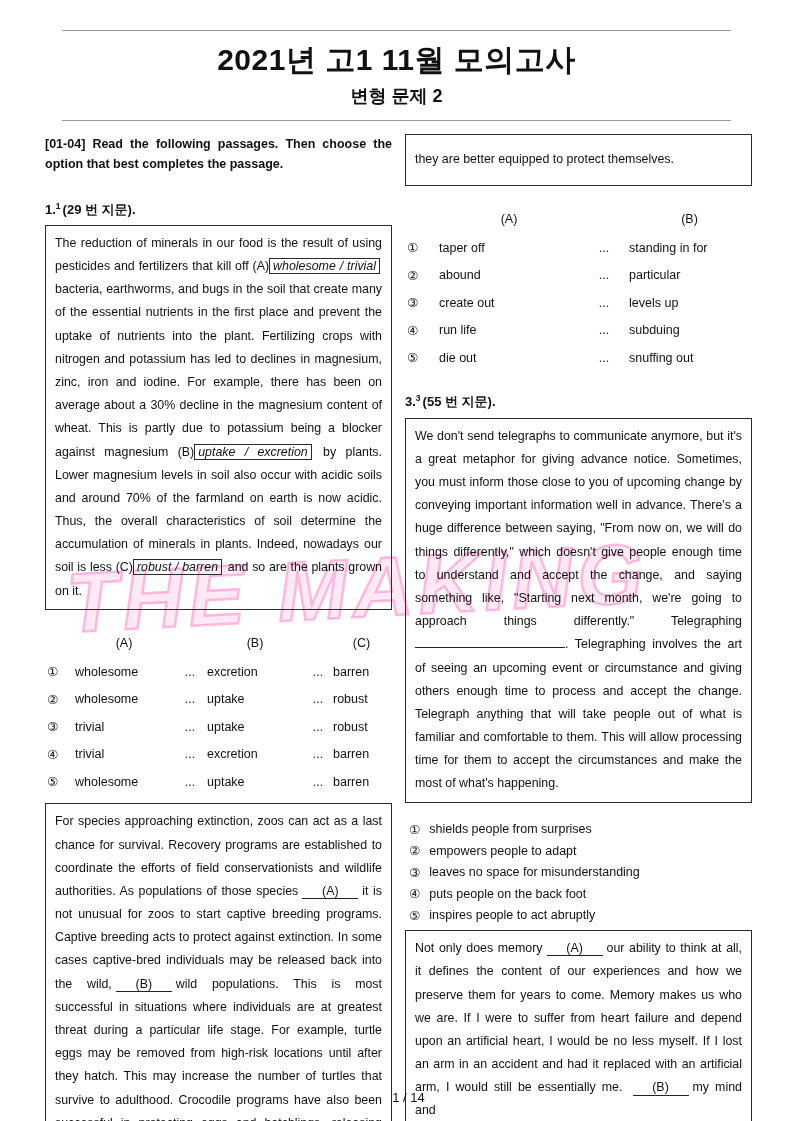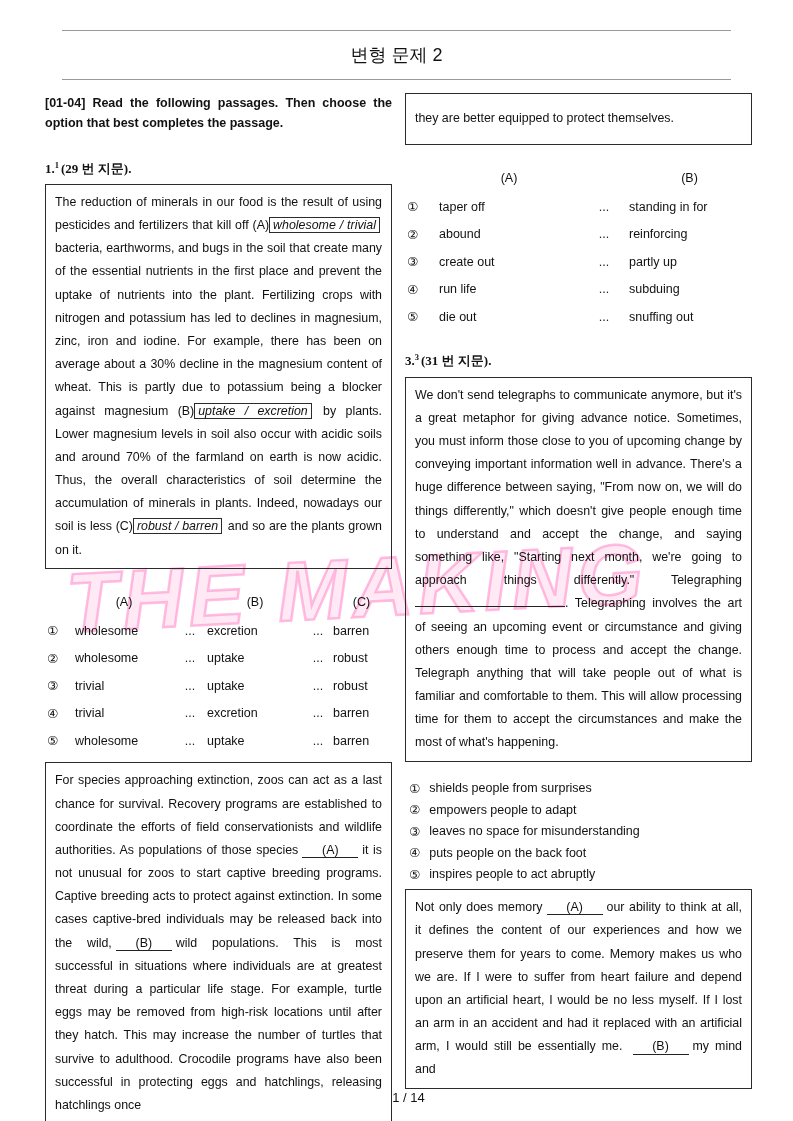--- a/index.html
+++ b/index.html
@@ -6,27 +6,27 @@
   body {
     width:793px; height:1121px; background:#ffffff;
     font-family:"Liberation Sans","DejaVu Sans",sans-serif;
     color:#111; position:relative; overflow:hidden;
   }
   .doc-header {
     margin:30px 62px 0; padding:9px 0 12px; text-align:center;
     border-top:1px solid #999; border-bottom:1px solid #999;
   }
   .doc-title { font-size:30px; font-weight:800; letter-spacing:.5px; }
-  .doc-subtitle { font-size:18px; font-weight:400; margin-top:3px; }
+  .doc-subtitle { font-size:18px; font-weight:700; margin-top:3px; }
 
   .columns { position:relative; z-index:1; display:flex; gap:13px; padding:13px 45px 0; align-items:flex-start; }
   .col { width:347px; flex:0 0 347px; }
 
   .instructions { font-weight:bold; font-size:12.5px; line-height:1.62; text-align:justify; margin-bottom:26px; }
-  .q-header { font-weight:bold; font-size:13px; margin:22px 0 6px;font-family:Liberation Serif, serif; }
+  .q-header { font-weight:bold; font-size:13px; margin:22px 0 6px; }
   .q-sup { font-size:8.5px; vertical-align:super; margin-right:2px; }
 
   .passage-box {
     border:1.5px solid #2b2b2b; padding:6px 9px;
     font-size:12.4px; line-height:1.87; text-align:justify;
   }
   .cont-box {
     border:1.5px solid #2b2b2b; padding:15px 9px;
     font-size:12.4px; line-height:1.6;
   }
@@ -56,20 +56,21 @@
     color:rgba(255,175,220,0.28);
     -webkit-text-stroke:2.5px rgba(255,135,200,0.55);
   }
 </style>
 </head>
 <body>
 
 <div class="watermark">THE MAKING</div>
 
 <header class="doc-header">
+  <h1 class="doc-title">2021년 고1 11월 모의고사</h1>
   <h2 class="doc-subtitle">변형 문제 2</h2>
 </header>
 
 <main class="columns">
 
   <section class="col">
 
     <p class="instructions">[01-04] Read the following passages. Then choose the option that best completes the passage.</p>
 
     <div class="q-header"><span>1.</span><sup class="q-sup">1</sup><span>(29 번 지문).</span></div>
@@ -146,43 +147,43 @@
       <div class="row2">
         <span>①</span>
           <span>taper off</span>
           <span class="dots">...</span>
           <span>standing in for</span>
       </div>
       <div class="row2">
         <span>②</span>
           <span>abound</span>
           <span class="dots">...</span>
-          <span>reinforcing</span>
+          <span>particular</span>
       </div>
       <div class="row2">
         <span>③</span>
           <span>create out</span>
           <span class="dots">...</span>
-          <span>partly up</span>
+          <span>levels up</span>
       </div>
       <div class="row2">
         <span>④</span>
           <span>run life</span>
           <span class="dots">...</span>
           <span>subduing</span>
       </div>
       <div class="row2">
         <span>⑤</span>
           <span>die out</span>
           <span class="dots">...</span>
           <span>snuffing out</span>
       </div>
     </div>
 
-    <div class="q-header" style="margin-top:22px;"><span>3.</span><sup class="q-sup">3</sup><span>(31 번 지문).</span></div>
+    <div class="q-header" style="margin-top:22px;"><span>3.</span><sup class="q-sup">3</sup><span>(55 번 지문).</span></div>
 
     <div class="passage-box"><span>We don't send telegraphs to communicate anymore, but it's a great metaphor for giving advance notice. Sometimes, you must inform those close to you of upcoming change by conveying important information well in advance. There's a huge difference between saying, "From now on, we will do things differently," which doesn't give people enough time to understand and accept the change, and saying something like, "Starting next month, we're going to approach things differently." Telegraphing</span> <span class="long-blank"></span><span>. Telegraphing involves the art of seeing an upcoming event or circumstance and giving others enough time to process and accept the change. Telegraph anything that will take people out of what is familiar and comfortable to them. This will allow processing time for them to accept the circumstances and make the most of what's happening.</span></div>
 
     <div class="opt-list">
       <div class="opt">
           <span>①</span>
           <span>shields people from surprises</span>
         </div>
       <div class="opt">
           <span>②</span>

